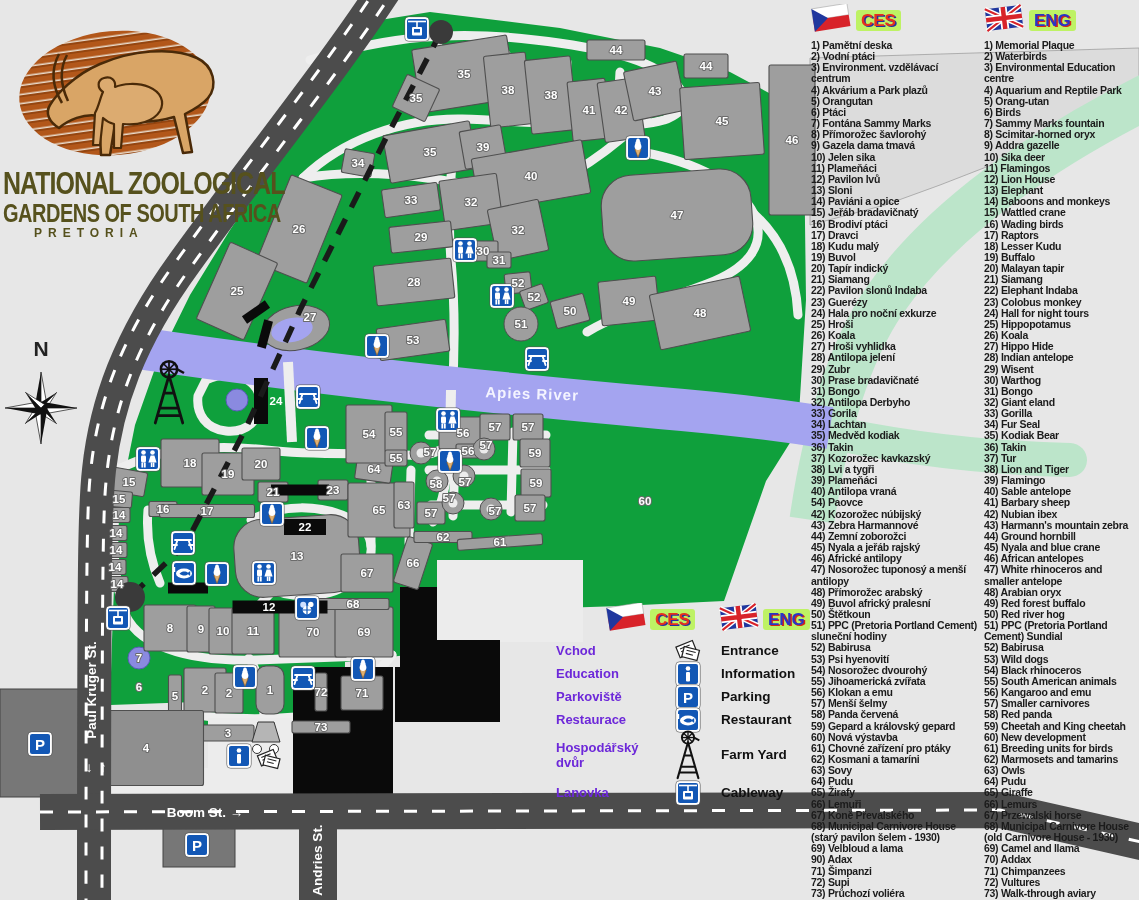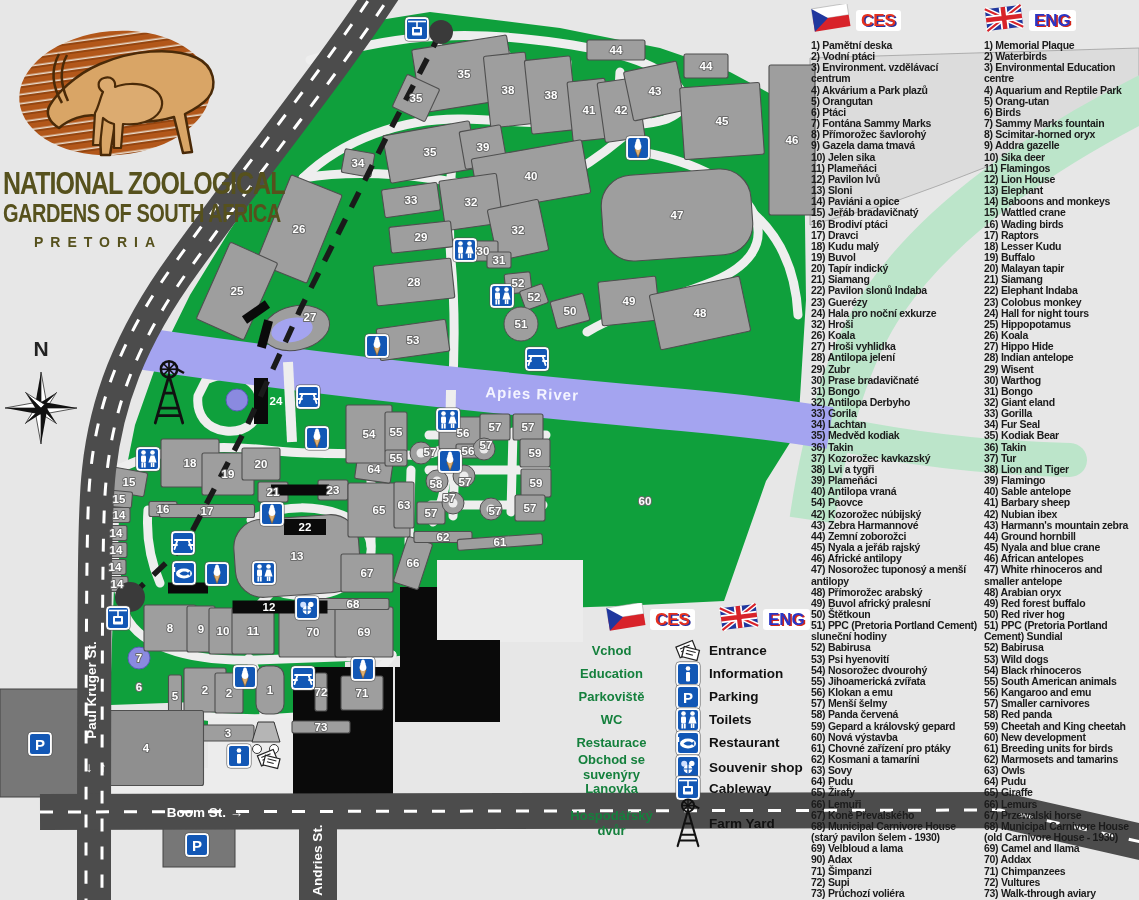--- a/index.html
+++ b/index.html
@@ -12,39 +12,39 @@
   .street{font:bold 13.5px "Liberation Sans",sans-serif;fill:#fff;}
   .river-lab{font:bold 15px "Liberation Sans",sans-serif;fill:#f4f4ff;letter-spacing:1px;}
   .north{font:bold 21px "Liberation Sans",sans-serif;fill:#222;}
   .ictext{font:bold 15px "Liberation Sans",sans-serif;fill:#fff;}
   
   .logo-wrap{position:absolute;left:2px;top:0;width:252px;}
   .t1{position:absolute;left:3px;top:166px;width:248px;font-weight:bold;color:#56511d;
       font-size:25px;letter-spacing:-1px;white-space:nowrap;transform:scaleY(1.22);transform-origin:left top;}
   .t2{position:absolute;left:3px;top:199px;width:248px;font-weight:bold;color:#56511d;
       font-size:20px;letter-spacing:-0.5px;white-space:nowrap;transform:scaleY(1.25);transform-origin:left top;}
-  .t3{position:absolute;left:34px;top:234px;font-weight:bold;color:#56511d;
-      font-size:14px;letter-spacing:0.5em;white-space:nowrap;}
+  .t3{position:absolute;left:34px;top:226px;font-weight:bold;color:#56511d;
+      font-size:12px;letter-spacing:0.5em;white-space:nowrap;}
   
   .col{position:absolute;top:2px;color:#1b1b1b;}
   #ces-col{left:811px;width:168px;}
   #eng-col{left:984px;width:155px;}
   .col-head{display:flex;align-items:center;gap:5px;height:36px;margin-bottom:2px;}
-  .badge{background:#ffffff;border-radius:3px;padding:0 5px;font-size:17px;font-weight:bold;line-height:21px;}
+  .badge{background:#bef264;border-radius:3px;padding:0 5px;font-size:17px;font-weight:bold;line-height:21px;}
   .badge.ces{color:#e6301e;text-shadow:1.4px 1.4px 0 #2a2f9e;}
   .badge.eng{color:#2a35c5;text-shadow:1.4px 1.4px 0 #d42518;}
   .num-list{font-size:10.5px;line-height:11.15px;font-weight:bold;letter-spacing:-0.3px;}
   
   #key{position:absolute;left:556px;top:603px;width:258px;}
   .key-head{display:flex;gap:24px;margin-left:50px;margin-bottom:3px;align-items:center;}
   .key-head .grp{display:flex;align-items:center;gap:4px;}
   .key-row{display:grid;grid-template-columns:114px 36px 1fr;align-items:center;height:22.9px;}
   .key-row.tall{height:50px;}
-  .key-cs{text-align:center;padding-right:3px;font-weight:bold;font-size:13px;color:#15803d;}
-  .key-en{padding-left:3px;font-weight:bold;font-size:13.5px;color:#111;}
+  .key-cs{text-align:left;padding-right:3px;font-weight:bold;font-size:13px;color:#6d28d9;}
+  .key-en{padding-left:3px;font-weight:bold;font-size:13.5px;color:#111;margin-left:12px;}
   .key-ic{display:flex;justify-content:center;align-items:center;}
   .flag{display:inline-block;}
 </style>
 </head>
 <body>
 
 <div class="stage">
 
   <svg id="map" width="1139" height="900" viewBox="0 0 1139 900">
       <g>
@@ -771,21 +771,21 @@
         <div>15) Jeřáb bradavičnatý</div>
         <div>16) Brodiví ptáci</div>
         <div>17) Dravci</div>
         <div>18) Kudu malý</div>
         <div>19) Buvol</div>
         <div>20) Tapír indický</div>
         <div>21) Siamang</div>
         <div>22) Pavilon slonů Indaba</div>
         <div>23) Guerézy</div>
         <div>24) Hala pro noční exkurze</div>
-        <div>32) Hroši</div>
+        <div>25) Hroši</div>
         <div>26) Koala</div>
         <div>27) Hroši vyhlidka</div>
         <div>28) Antilopa jelení</div>
         <div>29) Zubr</div>
         <div>30) Prase bradavičnaté</div>
         <div>31) Bongo</div>
         <div>32) Antilopa Derbyho</div>
         <div>33) Gorila</div>
         <div>34) Lachtan</div>
         <div>35) Medvěd kodiak</div>
@@ -984,85 +984,33 @@
               <g>
                 <rect x="-11" y="-11" width="22" height="22" rx="3" fill="#1257b5" stroke="#fff" stroke-width="2"></rect>
                 <rect x="-12.3" y="-12.3" width="24.6" height="24.6" rx="4" fill="none" stroke="#555" stroke-width="0.6"></rect>
                 <text x="0" y="5.5" text-anchor="middle" class="ictext">P</text>
               </g>
             </svg>
           </div>
           <div class="key-en">Parking</div>
         </div>
         <div class="key-row">
-          <div class="key-cs">WC</div>
-          <div class="key-ic">
-            <svg viewBox="-13 -13 26 26" width="26" height="26">
-              <g>
-                <rect x="-11" y="-11" width="22" height="22" rx="3" fill="#1257b5" stroke="#fff" stroke-width="2"></rect>
-                <rect x="-12.3" y="-12.3" width="24.6" height="24.6" rx="4" fill="none" stroke="#555" stroke-width="0.6"></rect>
-                <circle cx="-4.5" cy="-6.5" r="2.3" fill="#fff"></circle>
-                <rect x="-7" y="-3.5" width="5" height="7" rx="1.4" fill="#fff"></rect>
-                <rect x="-6.6" y="3.5" width="1.8" height="5" fill="#fff"></rect>
-                <rect x="-4.1" y="3.5" width="1.8" height="5" fill="#fff"></rect>
-                <circle cx="4.5" cy="-6.5" r="2.3" fill="#fff"></circle>
-                <polygon points="2.6,-3.5 6.4,-3.5 8.6,3.5 0.4,3.5" fill="#fff"></polygon>
-                <rect x="2.8" y="3.5" width="1.6" height="4.5" fill="#fff"></rect>
-                <rect x="4.8" y="3.5" width="1.6" height="4.5" fill="#fff"></rect>
-              </g>
-            </svg>
-          </div>
-          <div class="key-en">Toilets</div>
-        </div>
-        <div class="key-row">
           <div class="key-cs">Restaurace</div>
           <div class="key-ic">
             <svg viewBox="-13 -13 26 26" width="26" height="26">
               <g>
                 <rect x="-11" y="-11" width="22" height="22" rx="3" fill="#1257b5" stroke="#fff" stroke-width="2"></rect>
                 <rect x="-12.3" y="-12.3" width="24.6" height="24.6" rx="4" fill="none" stroke="#555" stroke-width="0.6"></rect>
                 <ellipse cx="0" cy="0.5" rx="8" ry="5" fill="#fff"></ellipse>
                 <path d="M-4.5,0.5 C-2,-2.1 2,-2.1 4,-0.2 L6.2,-2 L6.2,3 L4,1.2 C2,3.1 -2,3.1 -4.5,0.5 Z" fill="#1257b5"></path>
                 <path d="M-9.5,-6 L-9.5,-1" stroke="#fff" stroke-width="1.4"></path>
               </g>
             </svg>
           </div>
           <div class="key-en">Restaurant</div>
-        </div>
-        <div class="key-row">
-          <div class="key-cs">Obchod se suvenýry</div>
-          <div class="key-ic">
-            <svg viewBox="-13 -13 26 26" width="26" height="26">
-              <g>
-                <rect x="-11" y="-11" width="22" height="22" rx="3" fill="#1257b5" stroke="#fff" stroke-width="2"></rect>
-                <rect x="-12.3" y="-12.3" width="24.6" height="24.6" rx="4" fill="none" stroke="#555" stroke-width="0.6"></rect>
-                <circle cx="-3.8" cy="-3.2" r="3" fill="#cfe0ff"></circle>
-                <circle cx="3.8" cy="-3.6" r="2.7" fill="#fff"></circle>
-                <circle cx="0" cy="2" r="4.3" fill="#fff"></circle>
-                <path d="M-4.3,2 L4.3,2 M0,-2.3 L0,6.3" stroke="#1257b5" stroke-width="1.2"></path>
-              </g>
-            </svg>
-          </div>
-          <div class="key-en">Souvenir shop</div>
-        </div>
-        <div class="key-row">
-          <div class="key-cs">Lanovka</div>
-          <div class="key-ic">
-            <svg viewBox="-13 -13 26 26" width="26" height="26">
-              <g>
-                <rect x="-11" y="-11" width="22" height="22" rx="3" fill="#1257b5" stroke="#fff" stroke-width="2"></rect>
-                <rect x="-12.3" y="-12.3" width="24.6" height="24.6" rx="4" fill="none" stroke="#555" stroke-width="0.6"></rect>
-                <path d="M-9,-7.5 L9,-7.5" stroke="#fff" stroke-width="1.6"></path>
-                <path d="M0,-7.5 L0,-2" stroke="#fff" stroke-width="1.6"></path>
-                <rect x="-5" y="-2" width="10" height="8.5" rx="1" fill="#fff"></rect>
-                <rect x="-3" y="0" width="6" height="3.5" fill="#1257b5"></rect>
-              </g>
-            </svg>
-          </div>
-          <div class="key-en">Cableway</div>
         </div>
         <div class="key-row tall">
           <div class="key-cs">Hospodářský dvůr</div>
           <div class="key-ic">
             <svg viewBox="-14 -31 28 53" width="30" height="50">
               <g>
                 <path d="M-11,20 L0,-18 M11,20 L0,-18 M-7,8 L7,8 M-4,-4 L4,-4 M-9,14 L9,14" stroke="#111" stroke-width="2.2" fill="none" stroke-linecap="round"></path>
                 <circle cx="0" cy="-23" r="6.5" fill="none" stroke="#111" stroke-width="2"></circle>
                 <path d="M0,-23 L6.5,-23.0" stroke="#111" stroke-width="1.4"></path>
                 <path d="M0,-23 L4.6,-18.4" stroke="#111" stroke-width="1.4"></path>
@@ -1071,16 +1019,32 @@
                 <path d="M0,-23 L-6.5,-23.0" stroke="#111" stroke-width="1.4"></path>
                 <path d="M0,-23 L-4.6,-27.6" stroke="#111" stroke-width="1.4"></path>
                 <path d="M0,-23 L-0.0,-29.5" stroke="#111" stroke-width="1.4"></path>
                 <path d="M0,-23 L4.6,-27.6" stroke="#111" stroke-width="1.4"></path>
                 <path d="M6.5,-23 L12,-20" stroke="#111" stroke-width="2"></path>
               </g>
             </svg>
           </div>
           <div class="key-en">Farm Yard</div>
         </div>
+        <div class="key-row">
+          <div class="key-cs">Lanovka</div>
+          <div class="key-ic">
+            <svg viewBox="-13 -13 26 26" width="26" height="26">
+              <g>
+                <rect x="-11" y="-11" width="22" height="22" rx="3" fill="#1257b5" stroke="#fff" stroke-width="2"></rect>
+                <rect x="-12.3" y="-12.3" width="24.6" height="24.6" rx="4" fill="none" stroke="#555" stroke-width="0.6"></rect>
+                <path d="M-9,-7.5 L9,-7.5" stroke="#fff" stroke-width="1.6"></path>
+                <path d="M0,-7.5 L0,-2" stroke="#fff" stroke-width="1.6"></path>
+                <rect x="-5" y="-2" width="10" height="8.5" rx="1" fill="#fff"></rect>
+                <rect x="-3" y="0" width="6" height="3.5" fill="#1257b5"></rect>
+              </g>
+            </svg>
+          </div>
+          <div class="key-en">Cableway</div>
+        </div>
       </div>
   </div>
 
 </div>
 
 </body></html>

